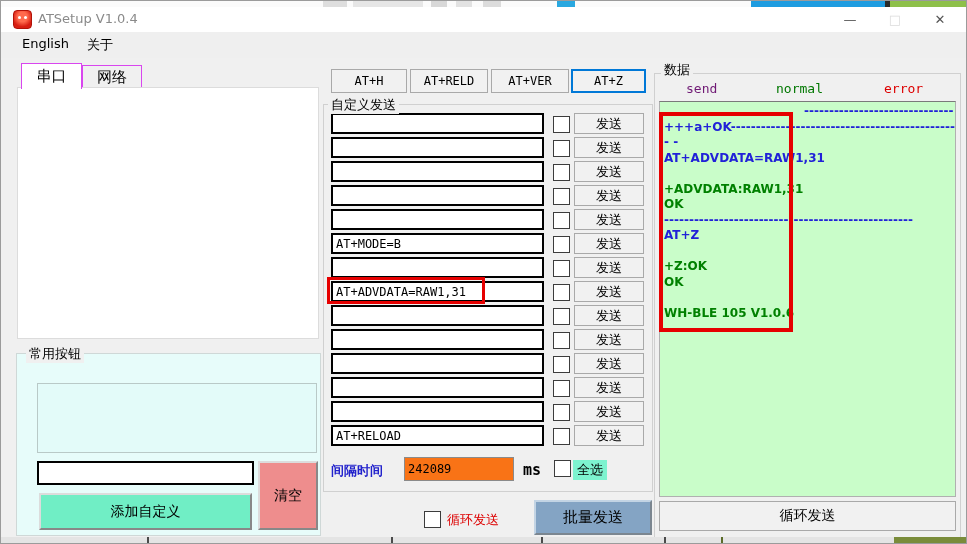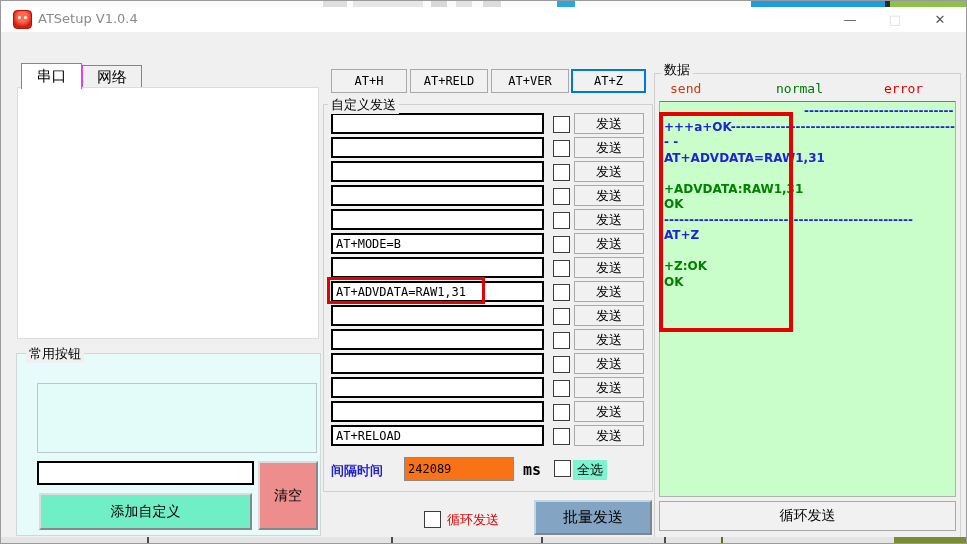--- a/index.html
+++ b/index.html
@@ -103,20 +103,24 @@
   </div>
 
   <div class="abs titlebar">
     <span class="app-icon"></span>
     <span class="title-text">ATSetup V1.0.4</span>
     <div class="winbtn" style="left:828px;">—</div>
     <div class="winbtn" style="left:873px;color:#dcdcdc;">□</div>
     <div class="winbtn" style="left:918px;">✕</div>
   </div>
 
+  <div class="abs menubar">
+    <span class="menu-item" style="left:21px;">English</span>
+    <span class="menu-item" style="left:86px;">关于</span>
+  </div>
 
   <div class="tab active" style="left:20px;top:62px;width:59px;">串口</div>
   <div class="tab" style="left:81px;top:64px;width:58px;">网络</div>
   <div class="abs tabpanel"></div>
 
   <span class="fld-label" style="top:129px;">串口号</span>
   <div class="combo mono" style="top:127px;">
     <span>COM5</span>
       <span class="chev">∨</span>
   </div>
@@ -209,37 +213,38 @@
   <span class="abs ms-label mono">ms</span>
   <span class="cb" style="left:553px;top:459px;"></span>
   <span class="abs selall-label">全选</span>
 
   <span class="cb" style="left:423px;top:510px;"></span>
   <span class="abs loop-label">循环发送</span>
   <div class="abs btn batch-btn">批量发送</div>
 
   <div class="abs gb data-box"></div>
   <span class="gb-label" style="left:660px;top:60px;">数据</span>
-  <span class="legend-item" style="left: 669px; color: #c2410c;">send</span>
+  <span class="legend-item" style="left: 685px; color: #701a75;">send</span>
   <span class="legend-item" style="left: 775px; color: rgb(0, 119, 0);">normal</span>
   <span class="legend-item" style="left: 883px; color: rgb(221, 0, 0);">error</span>
   <div class="abs data-log">
       <div class="log-line send" style="padding-left: 140px;">------------------------------</div>
       <div class="log-line send">+++a+OK---------------------------------------------</div>
       <div class="log-line send">- -</div>
       <div class="log-line send">AT+ADVDATA=RAW1,31</div>
       <div class="log-line send">&nbsp;</div>
       <div class="log-line normal">+ADVDATA:RAW1,31</div>
       <div class="log-line normal">OK</div>
       <div class="log-line send">--------------------------------------------------</div>
       <div class="log-line send">AT+Z</div>
       <div class="log-line send">&nbsp;</div>
       <div class="log-line normal">+Z:OK</div>
       <div class="log-line normal">OK</div>
       <div class="log-line normal">&nbsp;</div>
+      <div class="log-line normal">WH-BLE 105 V1.0.6</div>
     </div>
   <div class="abs btn data-clear">循环发送</div>
 
   <div class="abs anno1"></div>
   <div class="abs anno2"></div>
 
   <div class="abs botstrip">
     <div class="bottick" style="left:146px;"></div>
     <div class="bottick" style="left:390px;"></div>
     <div class="bottick" style="left:540px;"></div>

